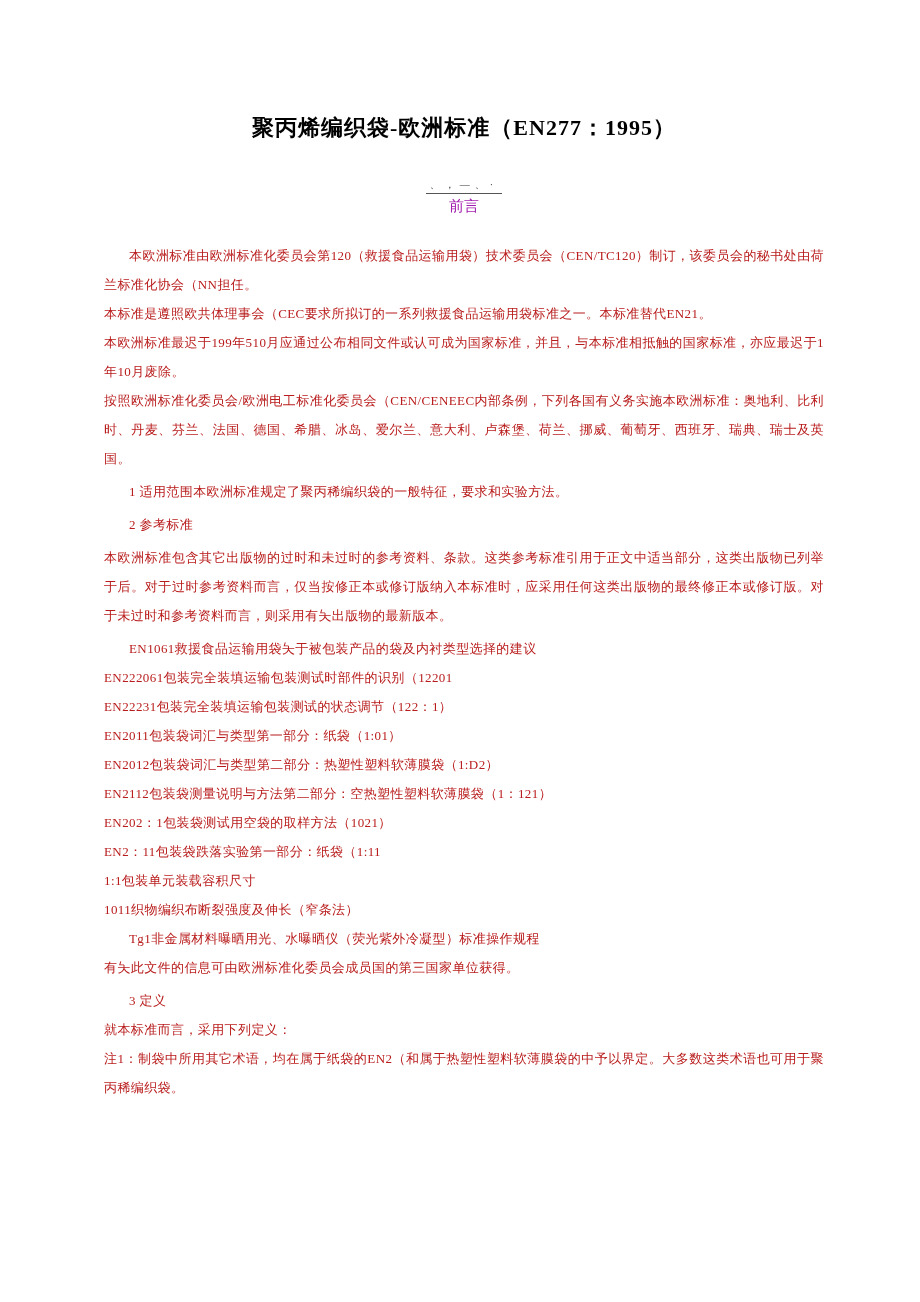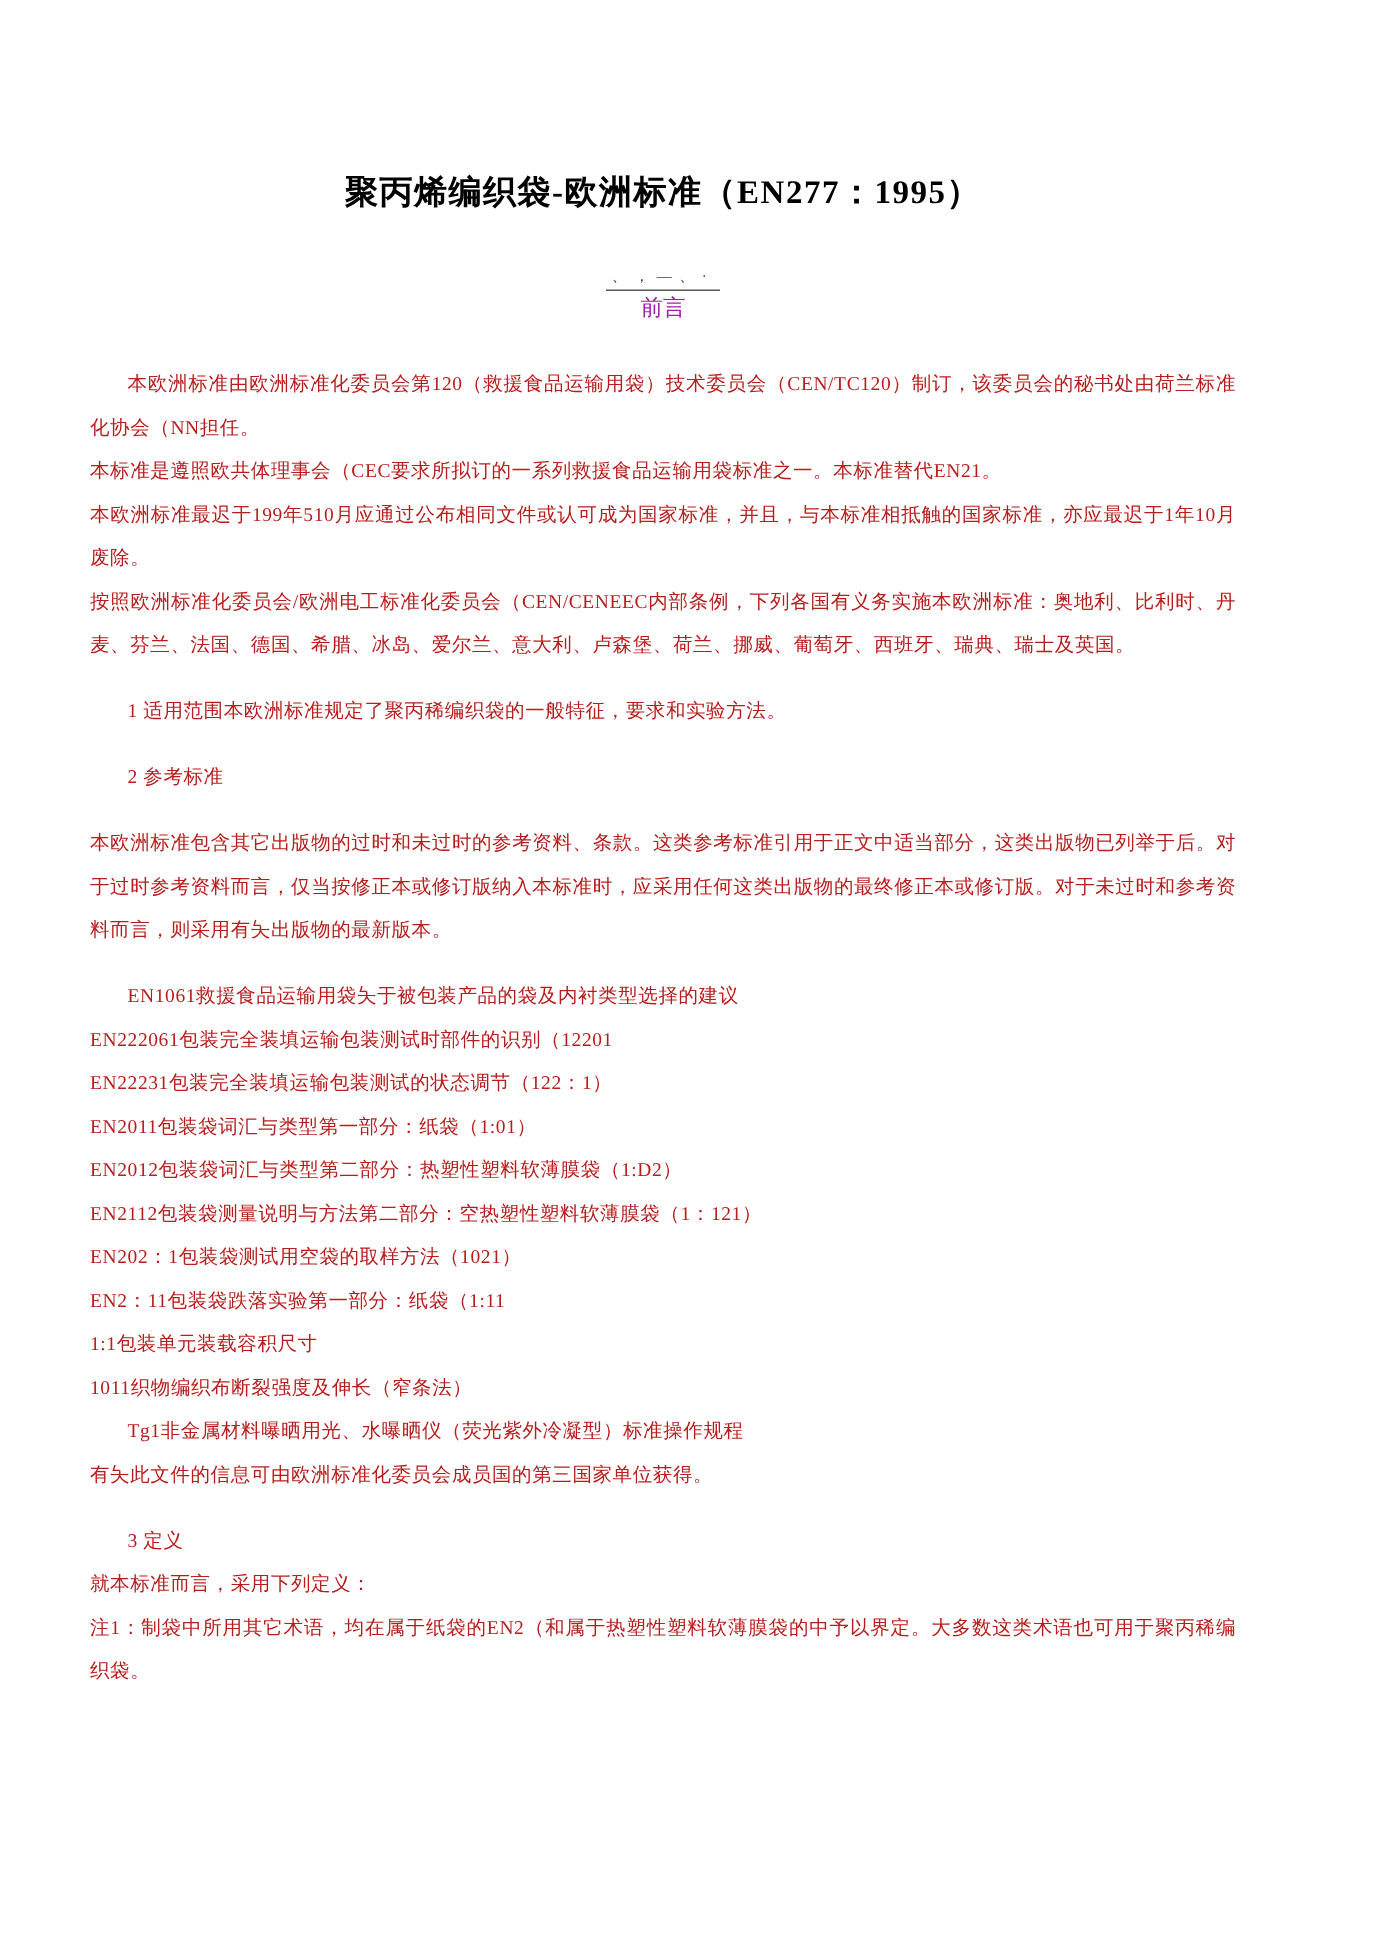--- a/index.html
+++ b/index.html
@@ -12,21 +12,21 @@
     height: 1302px;
     font-family: "Liberation Serif", "DejaVu Serif", serif;
   }
   .page {
     position: relative;
     width: 920px;
     height: 1302px;
     background: #ffffff;
     overflow: hidden;
     box-sizing: border-box;
-    padding: 112px 96px 0 60px;
+    padding: 112px 96px 0 104px;
   }
   .doc-title {
     margin: 0;
     font-size: 22px;
     font-weight: 700;
     color: #000000;
     text-align: center;
     letter-spacing: 1px;
     line-height: 32px;
   }
@@ -57,21 +57,21 @@
   }
   .block {
     margin: 0;
     font-size: 13px;
     line-height: 29px;
     color: #b91c1c;
     text-align: justify;
     letter-spacing: 0.4px;
   }
   .indent { text-indent: 25px; }
-  .gap { margin-top: 15px; }
+  .gap { margin-top: 4px; }
 </style>
 </head>
 <body>
 
 <div class="page">
 
   <h1 class="doc-title">聚丙烯编织袋-欧洲标准（EN277：1995）</h1>
 
   <div class="ornament">
     <span class="ornament-marks">、，—、·</span>

